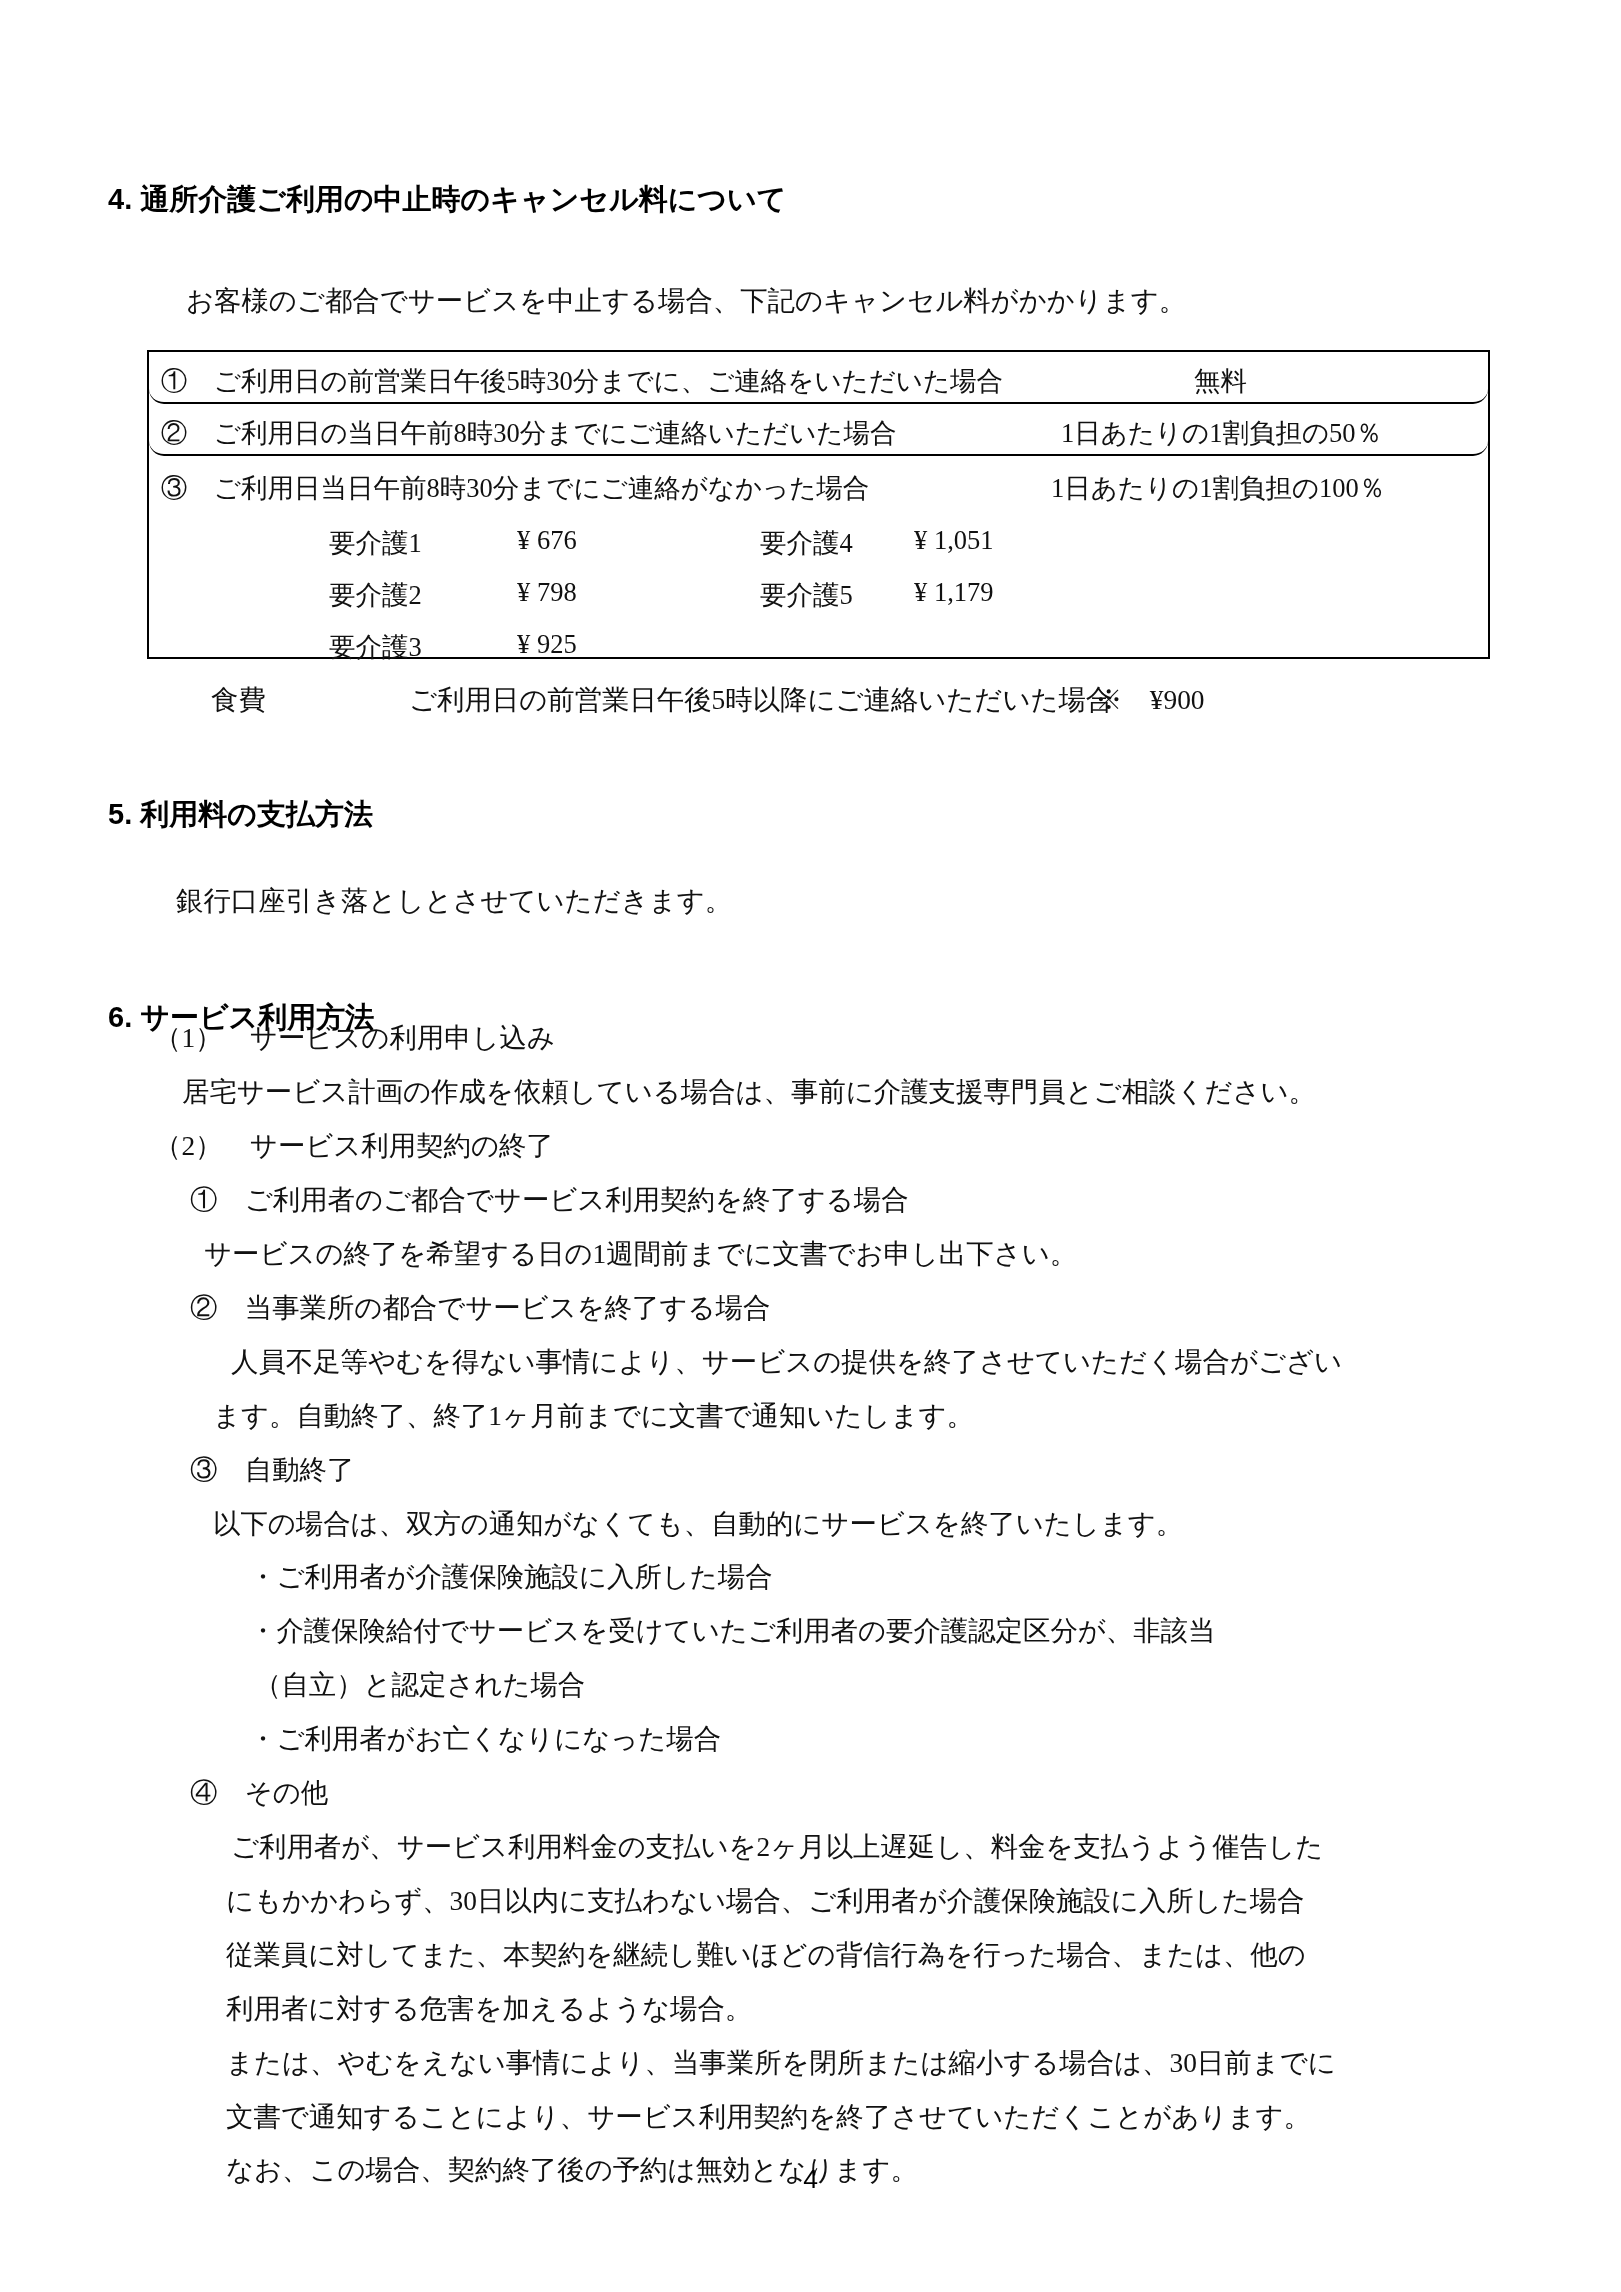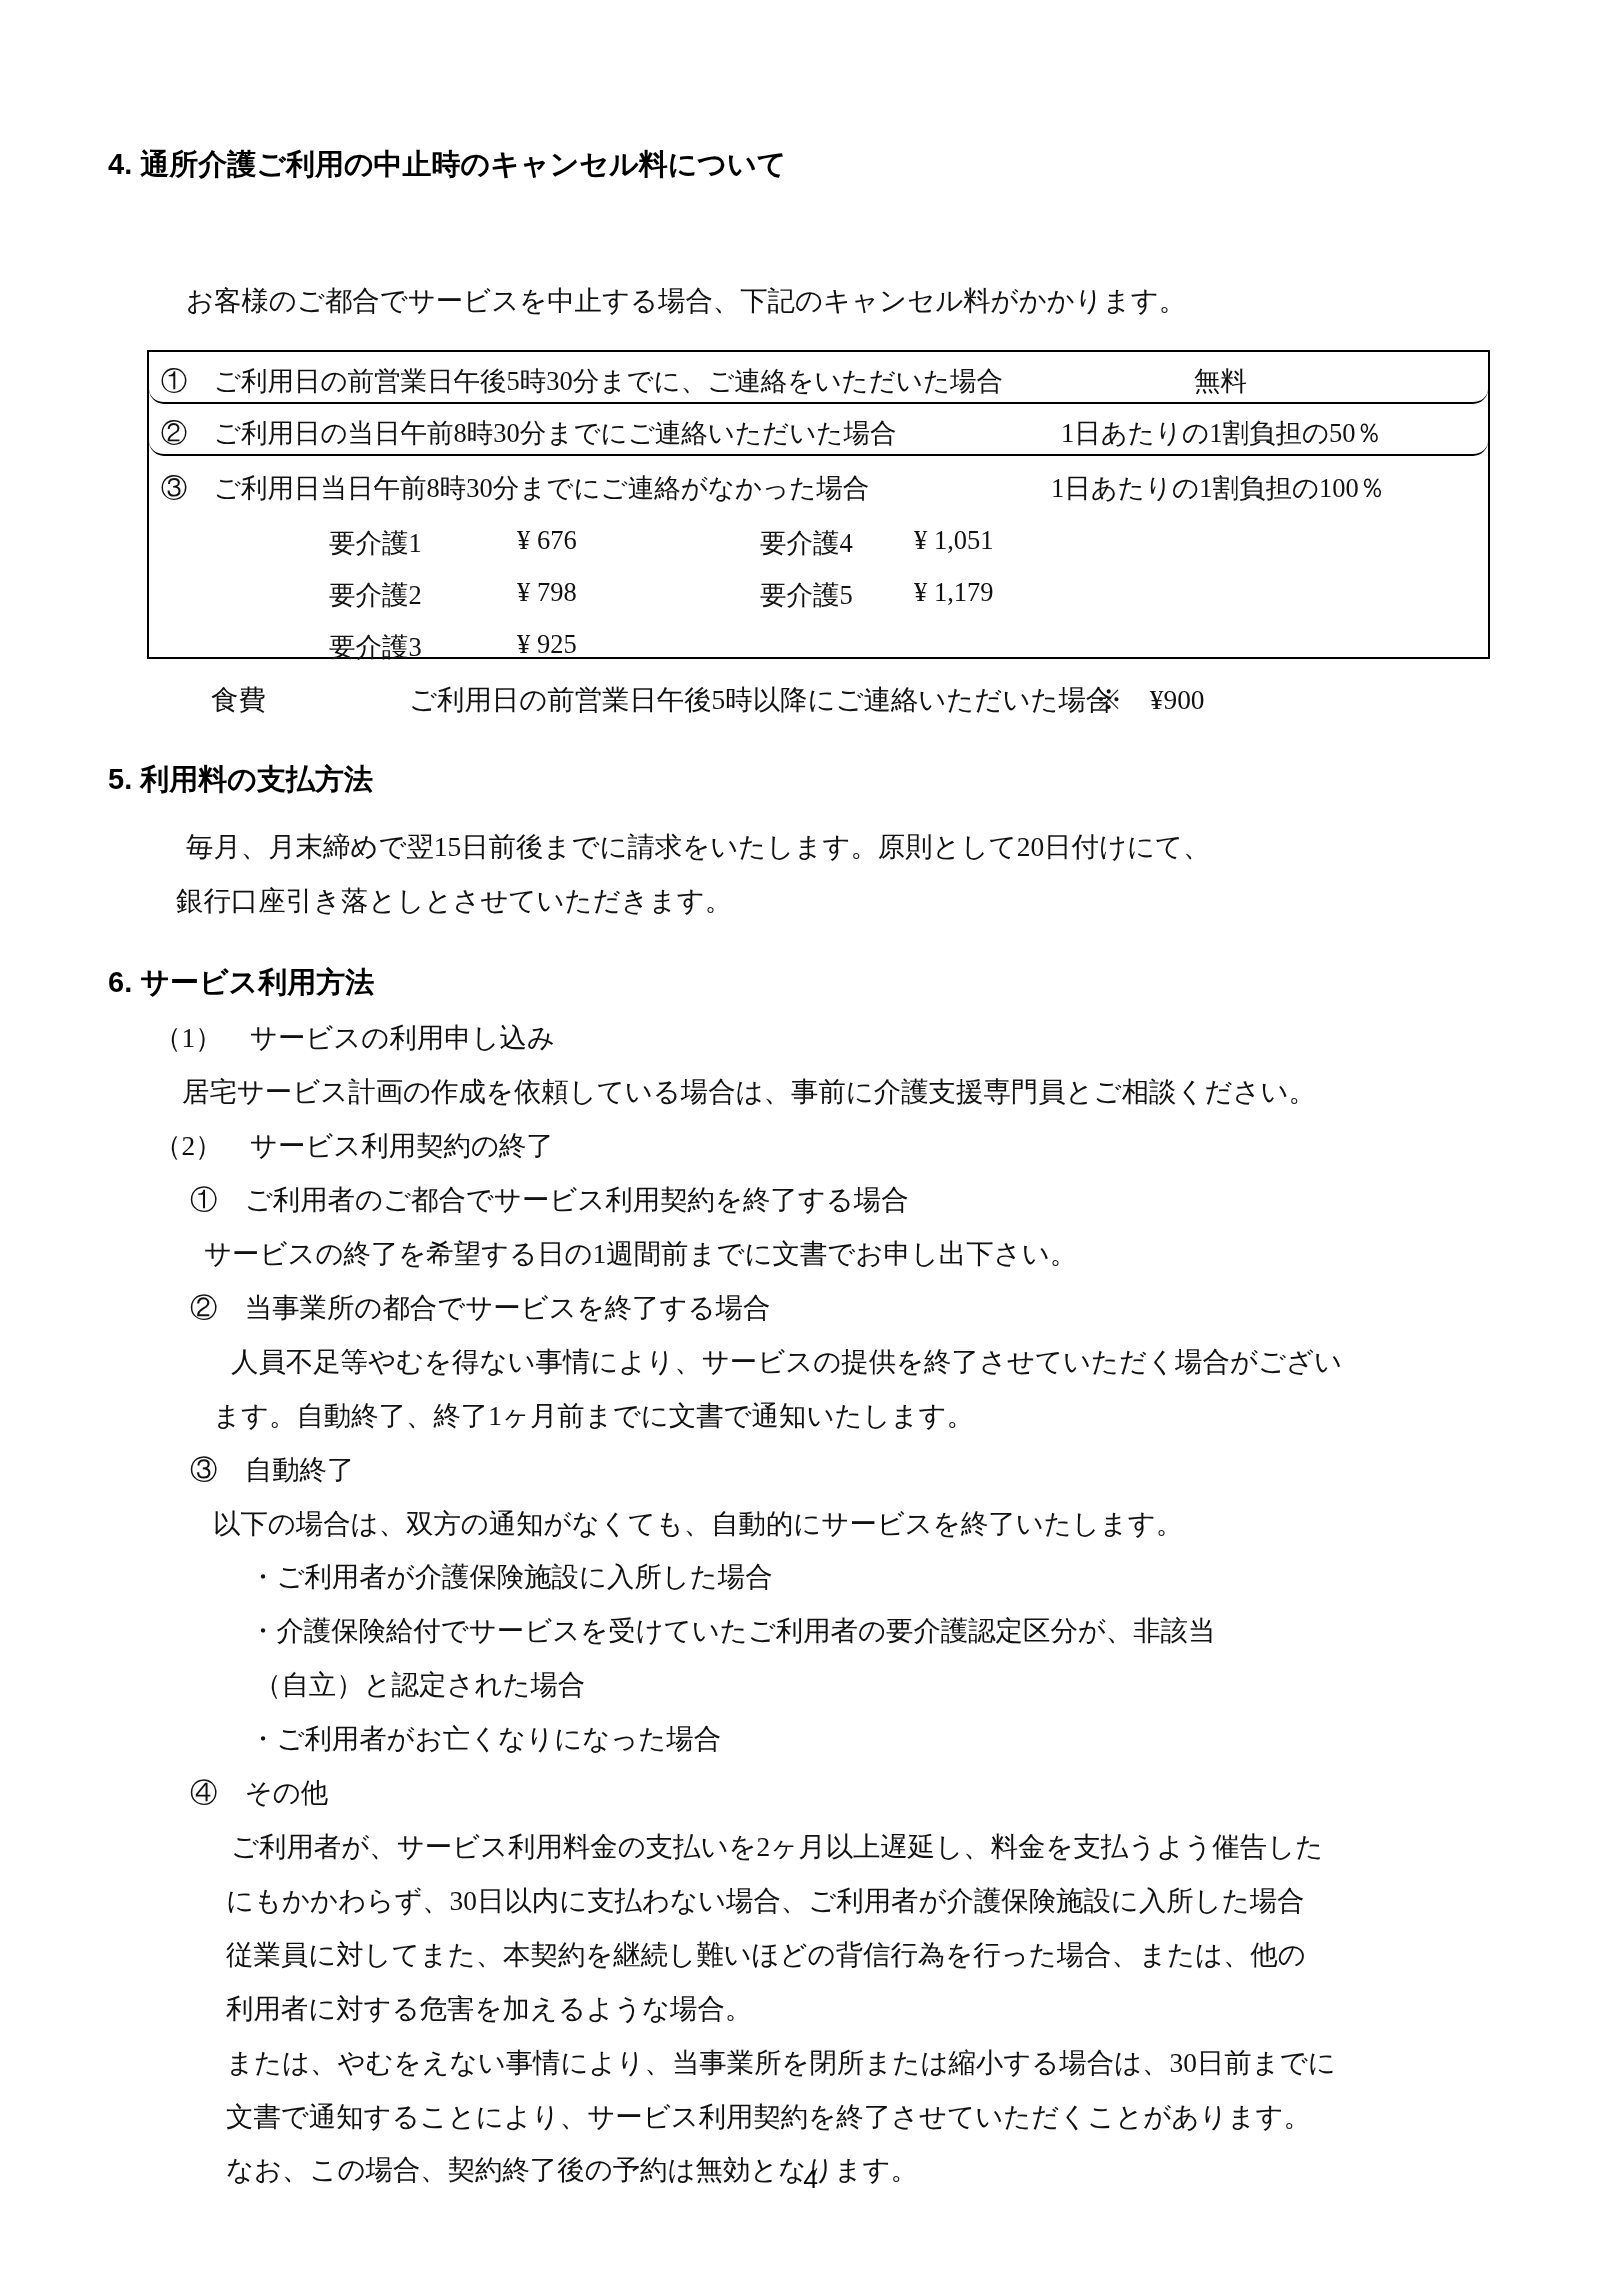--- a/index.html
+++ b/index.html
@@ -20,20 +20,21 @@
     white-space:pre;
     color:#111;
   }
   .hd{
     position:absolute;
     font-size:29px;
     font-weight:bold;
     font-family:"Liberation Sans","DejaVu Sans",sans-serif;
     white-space:pre;
     color:#000;
+    margin-top:35px;
   }
   .cancel-table{
     position:absolute;
     left:147px;
     top:350px;
     width:1343px;
     height:309px;
     border:2px solid #000;
     box-sizing:border-box;
   }
@@ -96,21 +97,20 @@
       <span class="t-cell" style="left:180px;top:173px">要介護3</span>
       <span class="t-cell" style="left:368px;top:173px">¥ 925</span>
     </div>
   </div>
 
   <span class="ln" style="left:211px;top:681px">食費</span>
   <span class="ln" style="left:409px;top:681px">ご利用日の前営業日午後5時以降にご連絡いただいた場合</span>
   <span class="ln" style="left:1095px;top:681px">※　¥900</span>
 
   <div class="hd" style="left:108px;top:760px">5. 利用料の支払方法</div>
-  <div class="ln" style="left:186px;top:828px">毎月、月末締めで翌15日前後までに請求をいたします。原則として20日付けにて、</div>
   <div class="ln" style="left:176px;top:882px">銀行口座引き落としとさせていただきます。</div>
 
   <div class="hd" style="left:108px;top:963px">6. サービス利用方法</div>
   <div class="ln" style="left:154px;top:1019px">（1）　サービスの利用申し込み</div>
   <div class="ln" style="left:182px;top:1073px">居宅サービス計画の作成を依頼している場合は、事前に介護支援専門員とご相談ください。</div>
   <div class="ln" style="left:154px;top:1127px">（2）　サービス利用契約の終了</div>
   <div class="ln" style="left:190px;top:1181px">①　ご利用者のご都合でサービス利用契約を終了する場合</div>
   <div class="ln" style="left:204px;top:1235px">サービスの終了を希望する日の1週間前までに文書でお申し出下さい。</div>
   <div class="ln" style="left:190px;top:1289px">②　当事業所の都合でサービスを終了する場合</div>
   <div class="ln" style="left:231px;top:1343px">人員不足等やむを得ない事情により、サービスの提供を終了させていただく場合がござい</div>

